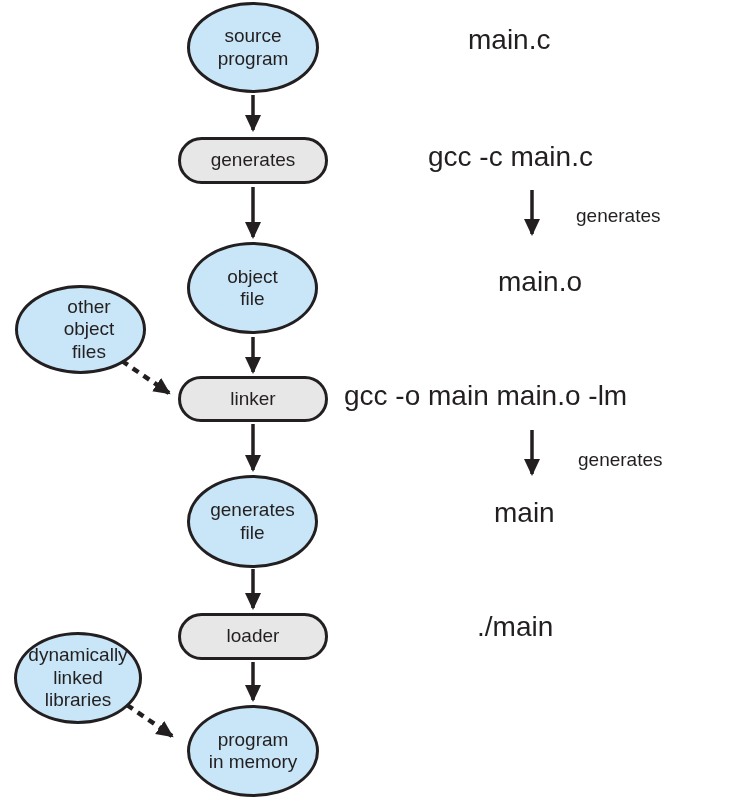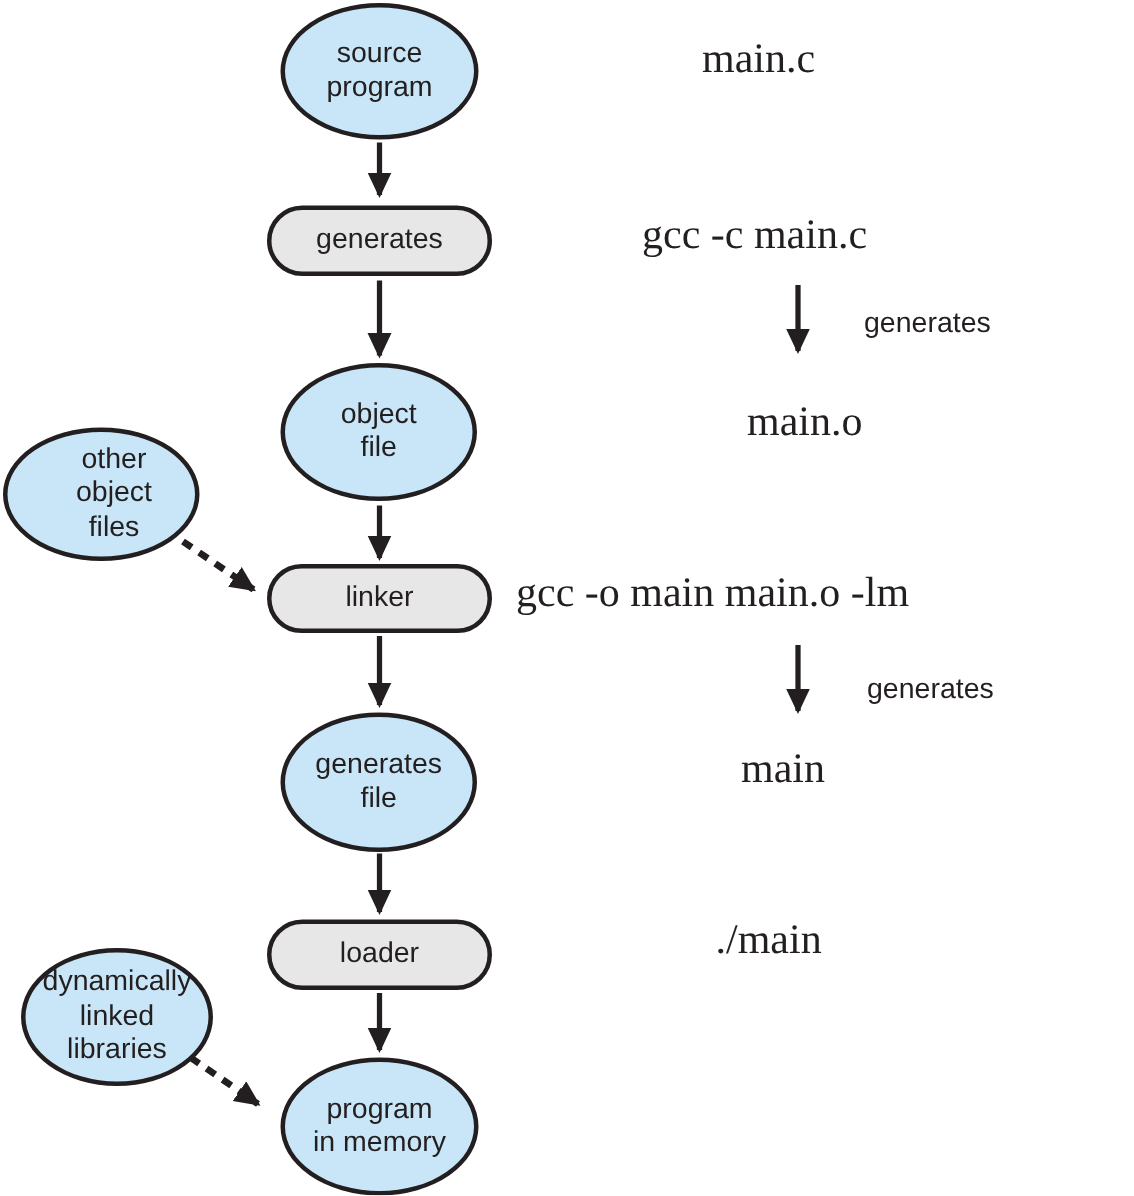--- a/index.html
+++ b/index.html
@@ -24,21 +24,21 @@
     text-align:center;
     border:3px solid var(--stroke);
     box-sizing:border-box;
     font-size:19px;line-height:1.18;
   }
   .node span{white-space:pre-line;}
   .ellipse{background:var(--node-blue);border-radius:50%;}
   .pill{background:var(--node-gray);border-radius:24px;}
   .code{
     position:absolute;z-index:1;
-    font-family:Liberation Serif, serif;
+    font-family:Liberation Sans, sans-serif;
     font-size:28px;white-space:nowrap;
   }
   .gen-label{
     position:absolute;z-index:1;
     font-size:19px;
   }
 </style>
 </head>
 <body>
 
@@ -90,21 +90,21 @@
 
   <div class="node pill" style="left:178px;top:613px;width:150px;height:47px;">
     <span>loader</span>
   </div>
 
   <div class="node ellipse" style="left:187px;top:705px;width:132px;height:92px;">
     <span>program
 in memory</span>
   </div>
 
-  <div class="node ellipse" style="left:2px;top:285px;width:131px;height:89px;padding-left:17px;">
+  <div class="node ellipse" style="left:15px;top:285px;width:131px;height:89px;padding-left:17px;">
     <span>other
 object
 files</span>
   </div>
 
   <div class="node ellipse" style="left:14px;top:632px;width:128px;height:92px;">
     <span>dynamically
 linked
 libraries</span>
   </div>

